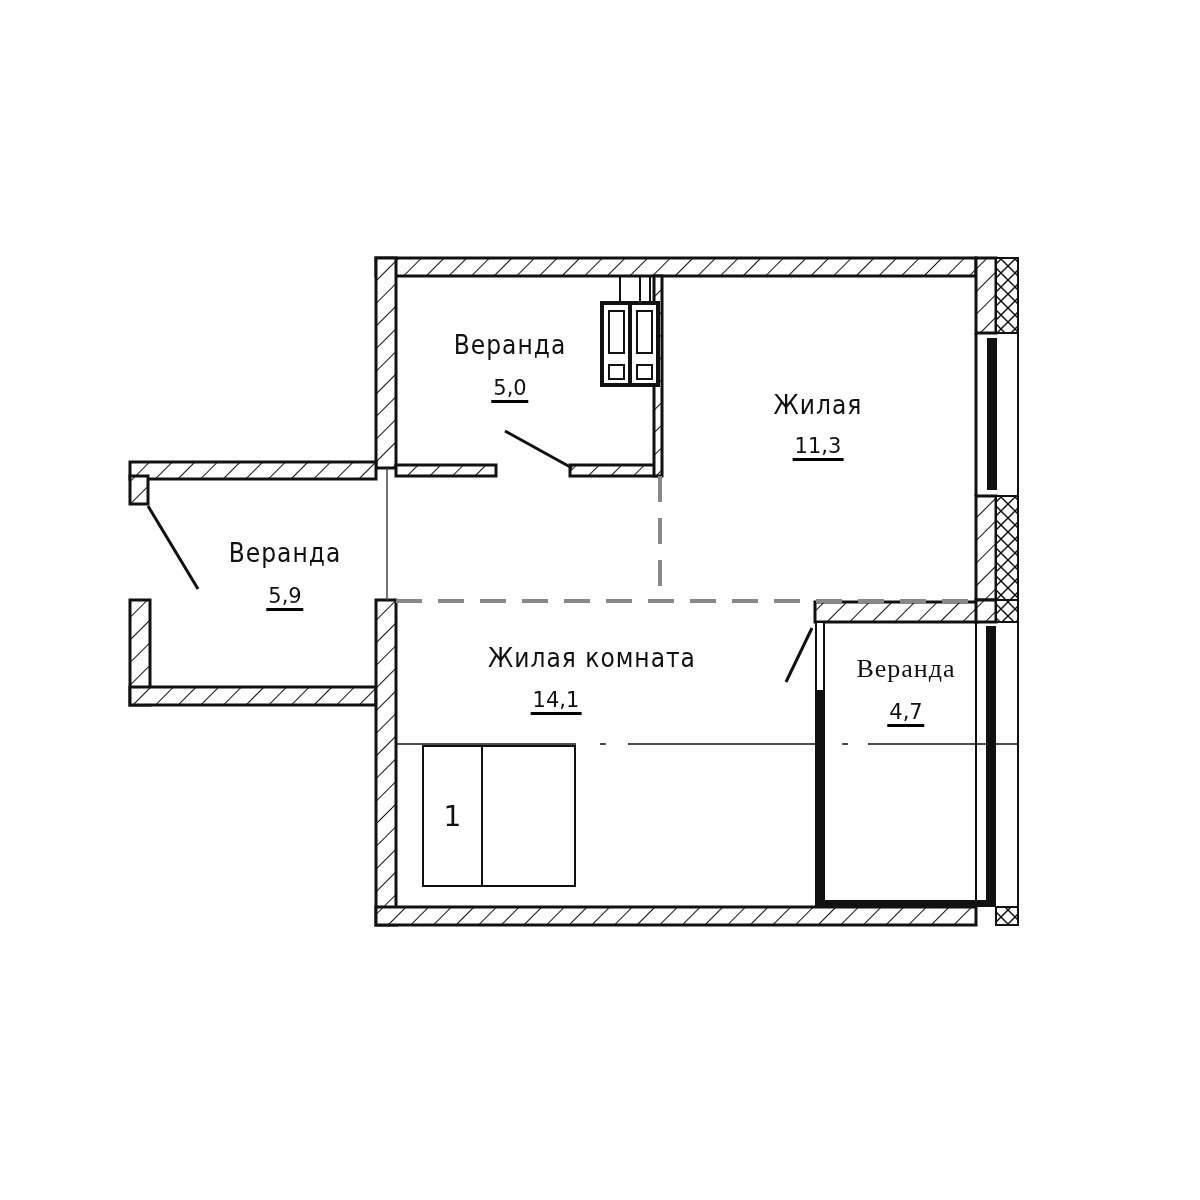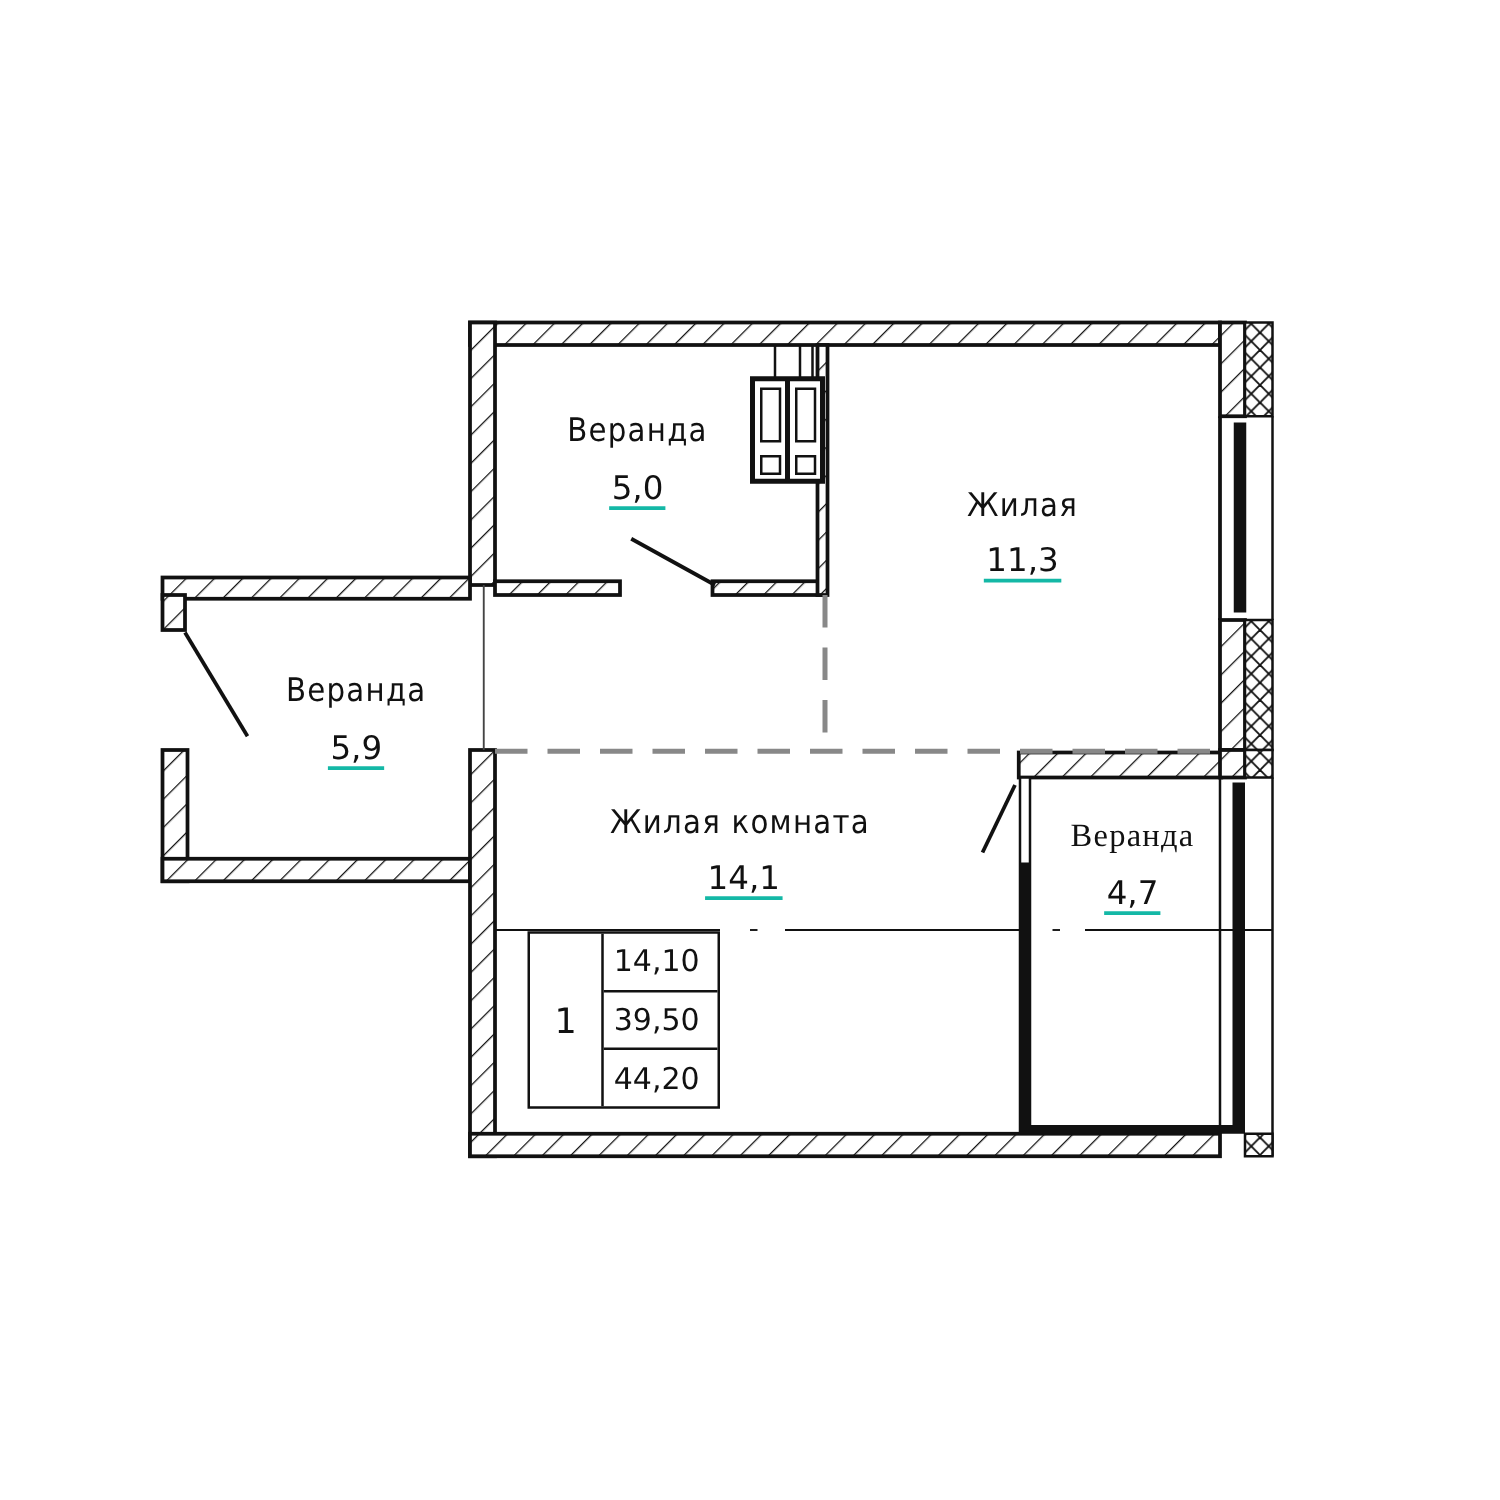--- a/index.html
+++ b/index.html
@@ -13,24 +13,24 @@
     text-align: center;
     letter-spacing: 1px;
     transform: translateX(-50%);
     white-space: nowrap;
     line-height: 1;
     font-stretch: condensed;
   }
   .area {
     position: absolute;
     font-family: "DejaVu Sans", sans-serif;
-    font-size: 26px;
+    font-size: 21px;
     color: #111111;
     transform: translateX(-50%);
-    border-bottom: 3px solid #14b8a6;
+    border-bottom: 3px solid #000000;
     padding: 0 2px 1px 2px;
     line-height: 1;
     white-space: nowrap;
   }
   .stamp {
     position: absolute;
     left: 422px; top: 745px;
     width: 154px; height: 142px;
     border: 2px solid #111;
     box-sizing: border-box;
@@ -174,25 +174,20 @@
 <div class="label" style="left:510px; top:332px;">Веранда</div>
 <div class="area" style="left:510px; top:378px;">5,0</div>
 
 <div class="label" style="left:818px; top:392px;">Жилая</div>
 <div class="area" style="left:818px; top:436px;">11,3</div>
 
 <div class="label" style="left:285px; top:540px;">Веранда</div>
 <div class="area" style="left:285px; top:586px;">5,9</div>
 
 <div class="label" style="left:592px; top:645px;">Жилая комната</div>
-<div class="area" style="left:595px; top:690px;">14,1</div>
+<div class="area" style="left:556px; top:690px;">14,1</div>
 
 <div class="label" style="left:906px; top:656px;font-family:Liberation Serif, serif;">Веранда</div>
 <div class="area" style="left:906px; top:702px;text-align:right;">4,7</div>
 
 <div class="stamp">
   <div class="rooms">1</div>
-  <div class="vals">
-    <div class="val">14,10</div>
-    <div class="val">39,50</div>
-    <div class="val">44,20</div>
-  </div>
 </div>
 
 </body></html>

